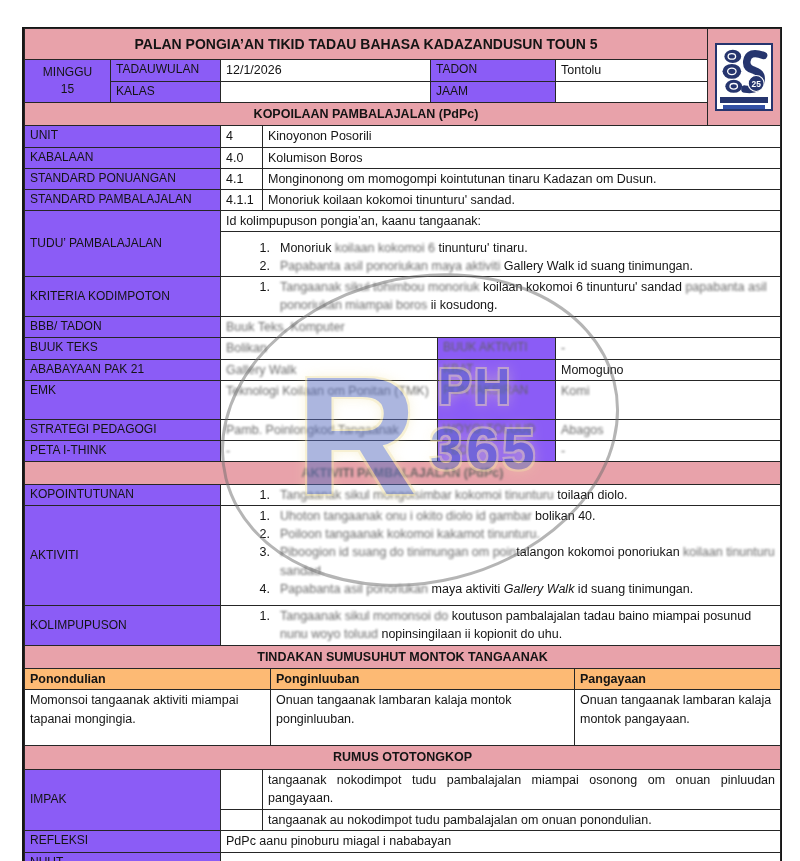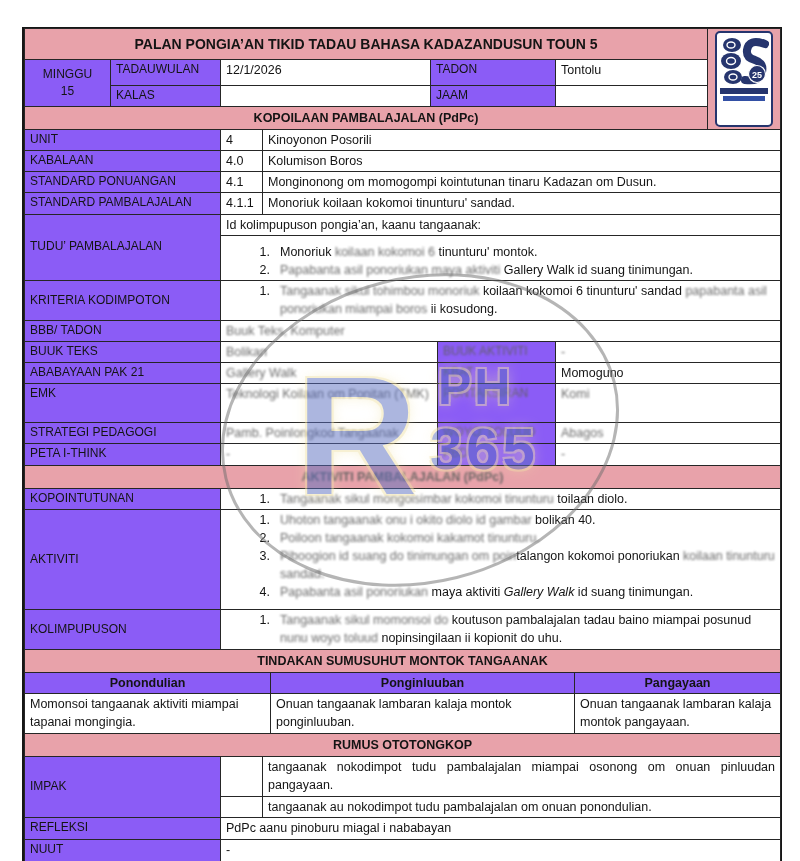--- a/index.html
+++ b/index.html
@@ -15,24 +15,24 @@
   .hdr{background:#e8a2aa;font-weight:bold;text-align:center;font-size:12.5px;padding:2px 4px;}
   .title{background:#e8a2aa;font-weight:bold;text-align:center;font-size:14px;padding:5px 4px;}
   .ctr{text-align:center;}
   .bl{color:#5f5f5f;filter:blur(1.1px);opacity:.92;}
   .it{font-style:italic;}
   .numli{display:flex;padding-left:24px;}
   .numli .n{width:20px;flex:none;text-align:right;margin-right:10px;}
   .numli .t{flex:1;}
   .intro{border-bottom:1px solid #262626;margin:-1px -5px 7px -5px;padding:1px 5px;}
   .just{text-align:justify;}
-  .grayhdr{background:#8b5cf6;font-weight:bold;text-align:center;font-size:12.5px;}
+  .grayhdr{background:#fdba74;font-weight:bold;font-size:12.5px;}
   
   .logocell{background:#e8a2aa;vertical-align:middle;text-align:center;padding:2px;}
-  .logobox{width:58px;height:96px;background:#ffffff;border:2px solid #26356e;border-radius:5px;
+  .logobox{width:58px;height:68px;background:#ffffff;border:2px solid #26356e;border-radius:0;
            margin:0 auto;display:flex;flex-direction:column;align-items:center;justify-content:flex-start;padding-top:3px;box-sizing:border-box;}
   .logobar1{width:48px;height:6px;background:#26356e;margin-top:2px;}
   .logobar2{width:42px;height:5px;background:#3350a5;margin-top:2px;}
   
   .watermark{position:absolute;left:0;top:0;width:800px;height:861px;pointer-events:none;z-index:6;opacity:.5;}
   .wm-txt{position:absolute;font-weight:bold;color:#5b6fc0;filter:blur(.7px);
     text-shadow:2px 2px 0 #f1e3a9,-2px -2px 0 #f1e3a9,2px -2px 0 #f1e3a9,-2px 2px 0 #f1e3a9,0 0 14px #f1e3a9;}
   .wm-r{left:296px;top:352px;font-size:168px;line-height:1;}
   .wm-ph{left:438px;top:362px;font-size:50px;line-height:1;letter-spacing:3px;}
   .wm-365{left:430px;top:420px;font-size:58px;line-height:1;letter-spacing:4px;}
@@ -129,21 +129,21 @@
         <col style="width:196px">
         <col style="width:560px">
       </colgroup>
     <tbody>
         <tr style="height:62px">
       <td class="lbl" style="vertical-align:middle">TUDU’ PAMBALAJALAN</td>
       <td>
         <div class="intro">Id kolimpupuson pongia’an, kaanu tangaanak:</div>
         <div class="numli">
           <span class="n">1.</span>
-          <span class="t"><span>Monoriuk </span><span class="bl">koilaan kokomoi 6 </span><span>tinunturu' montok.</span></span>
+          <span class="t"><span>Monoriuk </span><span class="bl">koilaan kokomoi 6 </span><span>tinunturu' tinaru.</span></span>
         </div>
         <div class="numli">
           <span class="n">2.</span>
           <span class="t"><span class="bl">Papabanta asil ponoriukan  maya aktiviti </span><span>Gallery Walk id suang tinimungan.</span></span>
         </div>
       </td>
     </tr>
     <tr style="height:40px">
       <td class="lbl" style="vertical-align:middle">KRITERIA KODIMPOTON</td>
       <td>
@@ -276,21 +276,21 @@
         <col style="width:246px">
         <col style="width:304px">
         <col style="width:206px">
       </colgroup>
     <tbody>
         <tr style="height:18px">
       <td class="grayhdr">Ponondulian</td>
       <td class="grayhdr">Ponginluuban</td>
       <td class="grayhdr">Pangayaan</td>
     </tr>
-    <tr style="height:40px">
+    <tr style="height:56px">
       <td>Momonsoi tangaanak aktiviti miampai tapanai mongingia.</td>
       <td>Onuan tangaanak lambaran kalaja montok ponginluuban.</td>
       <td>Onuan tangaanak lambaran kalaja montok pangayaan.</td>
     </tr>
   </tbody>
     </table>
 
   <table>
     <colgroup>
         <col style="width:756px">

